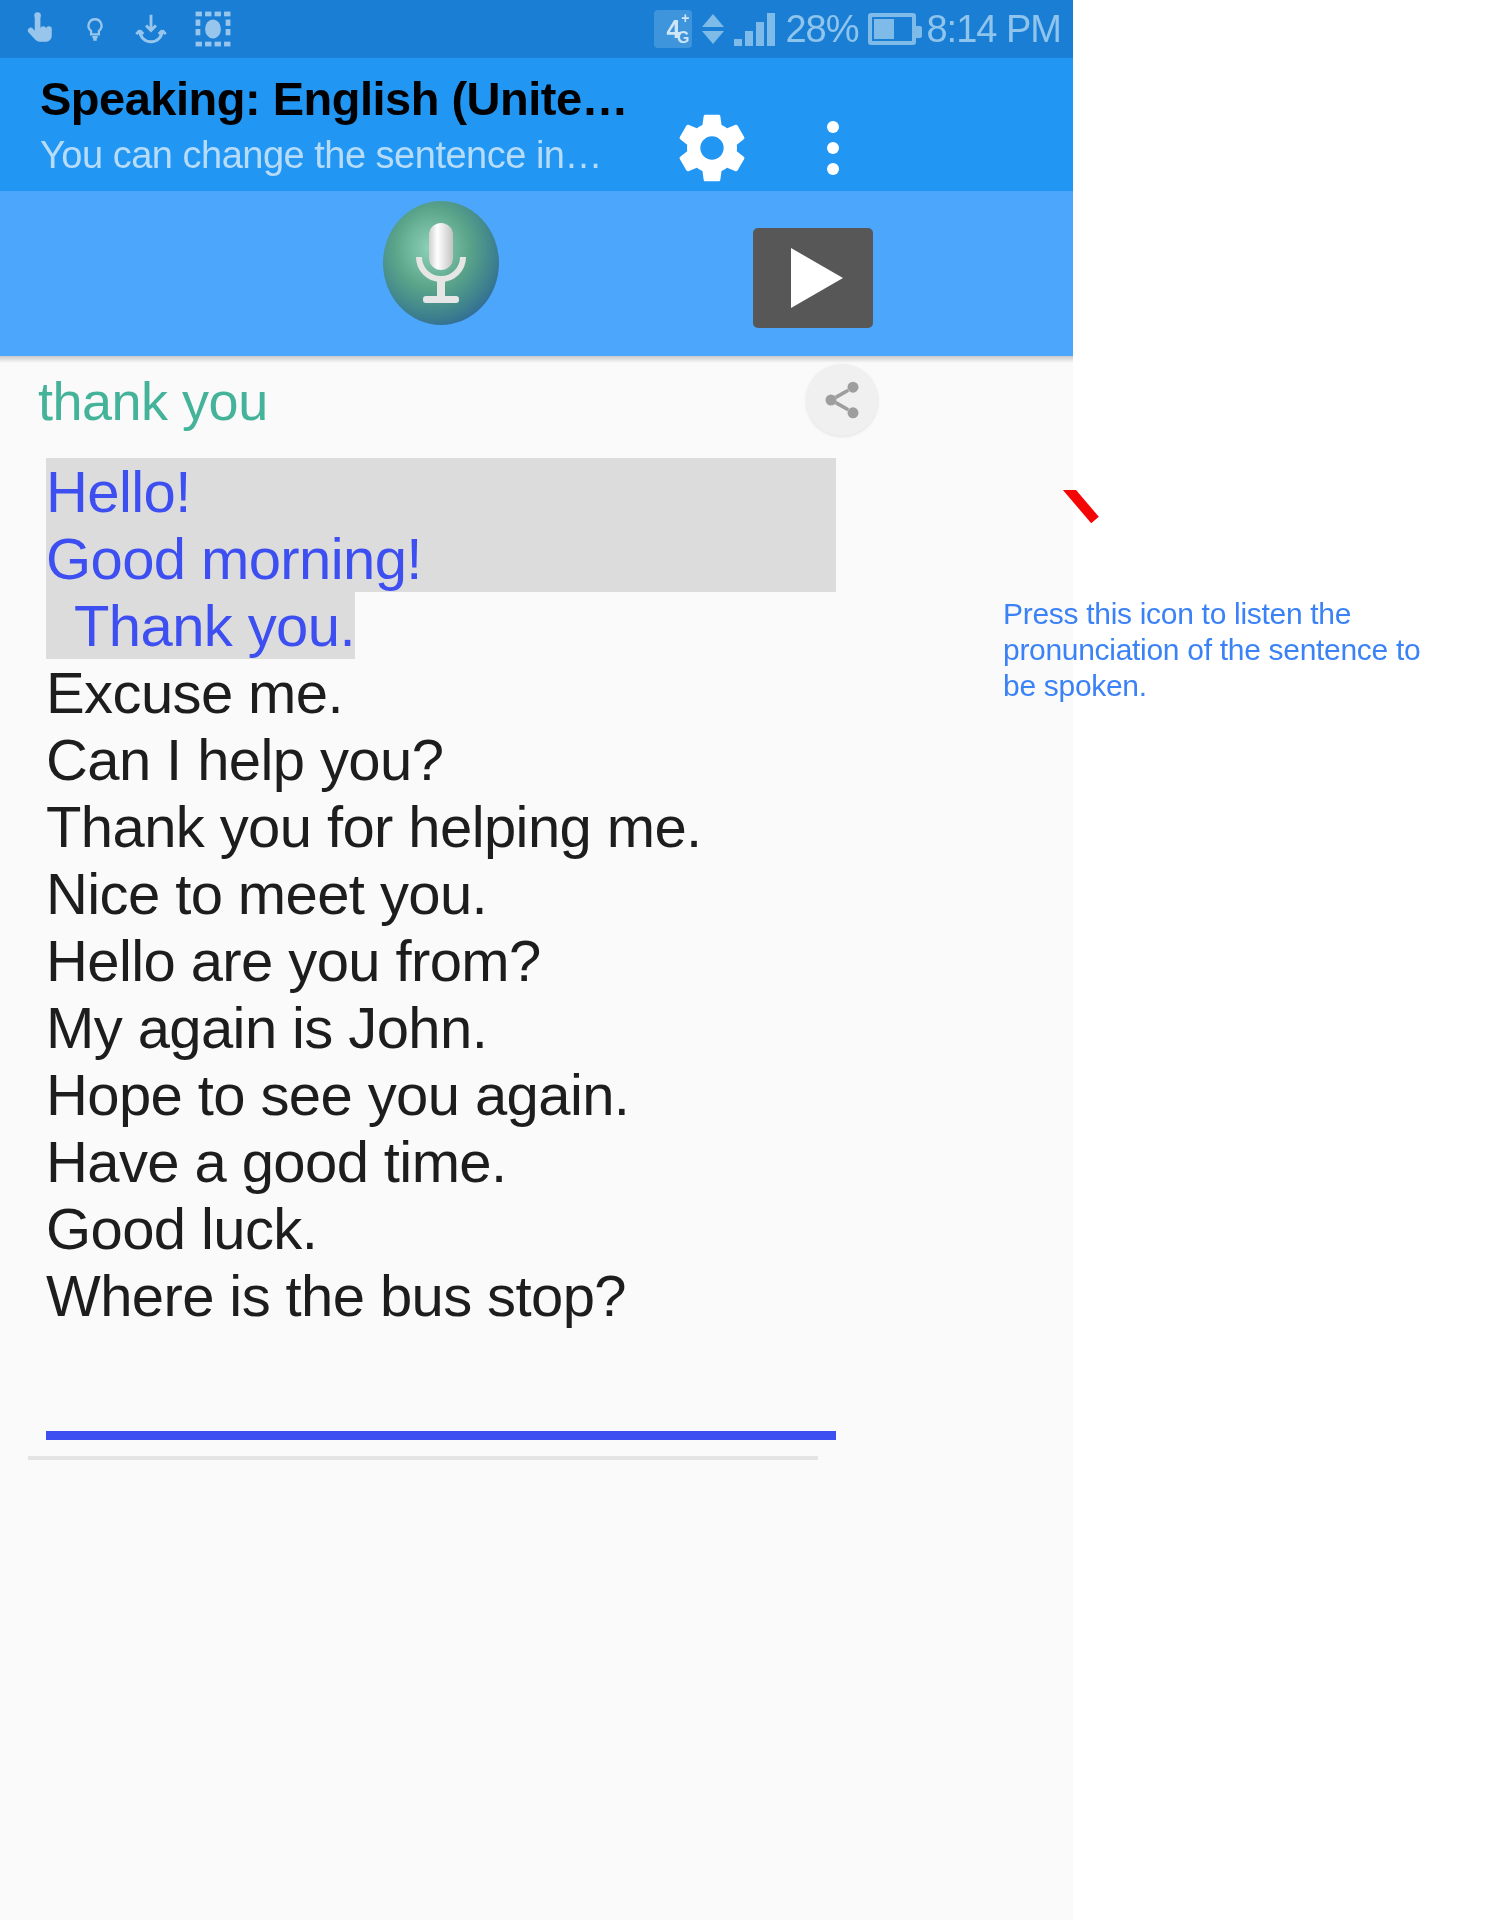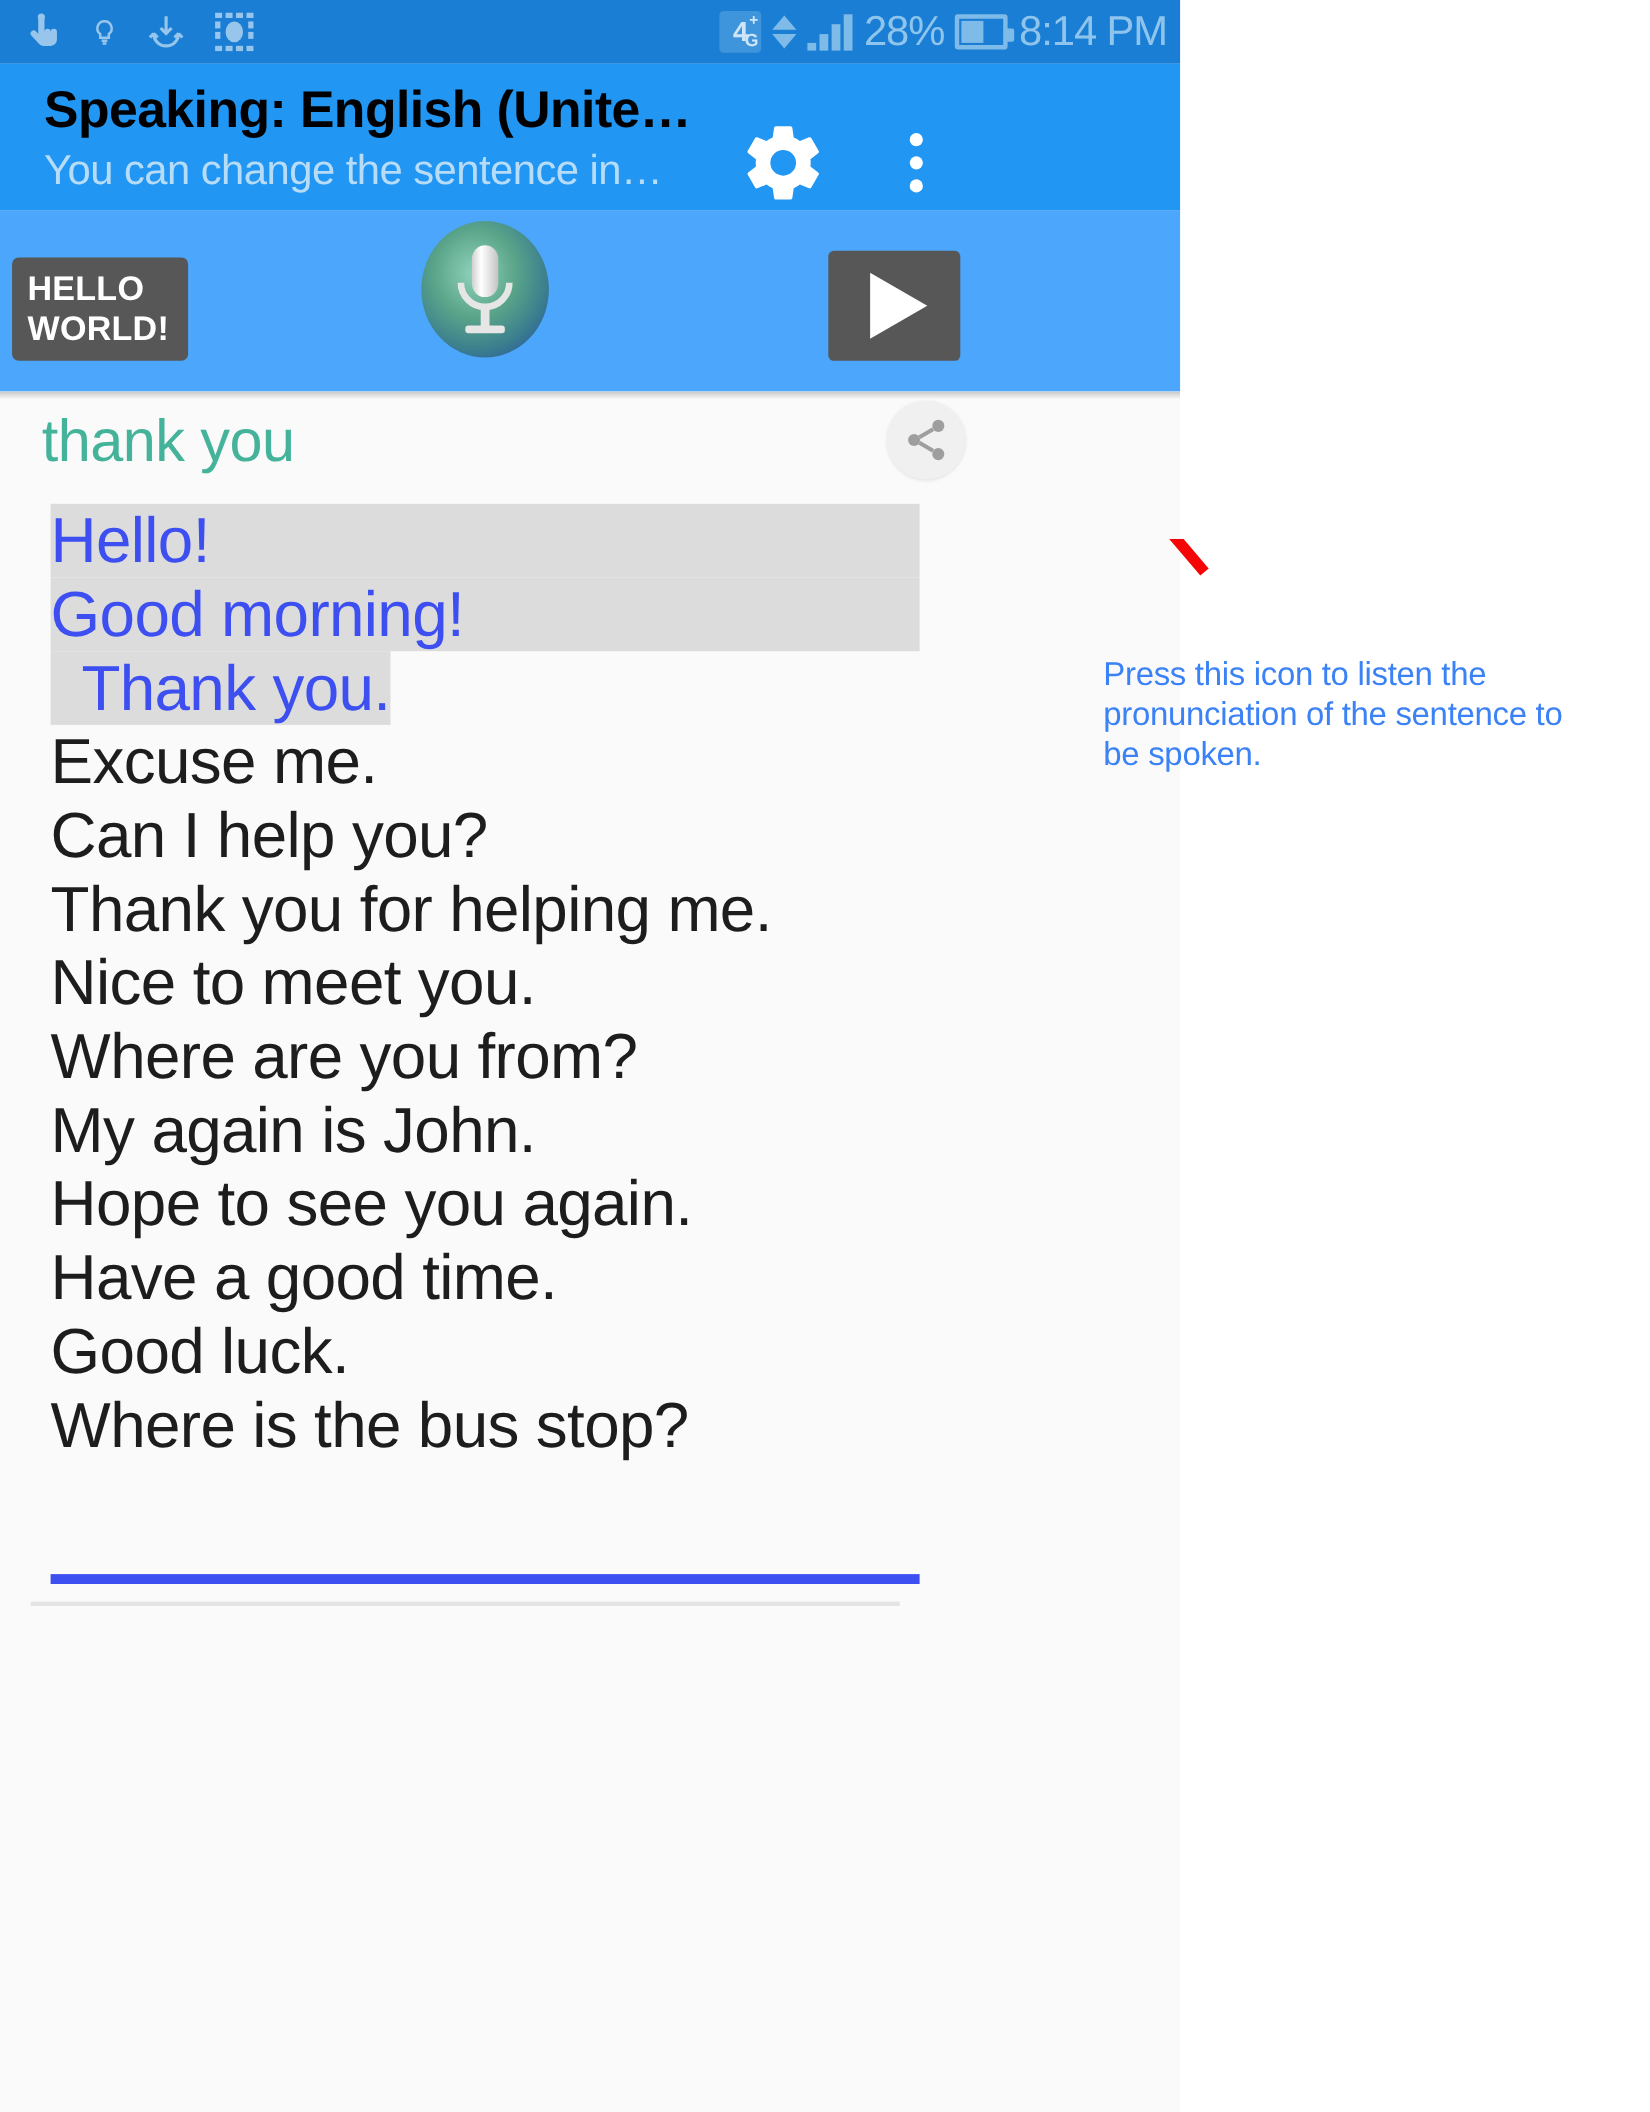--- a/index.html
+++ b/index.html
@@ -214,24 +214,20 @@
     </div>
 
     <div id="overflow-btn">
       <i></i>
       <i></i>
       <i></i>
     </div>
   </div>
 
   <div id="controls">
-    <div id="hello-world-btn">
-      <span>HELLO</span>
-      <span>WORLD!</span>
-    </div>
 
     <div id="mic-btn">
       <svg width="120" height="125" viewBox="0 0 120 125">
         <defs>
           <radialGradient id="micg" cx="42%" cy="38%" r="72%">
             <stop offset="0%" stop-color="#8fd3bb"></stop>
             <stop offset="45%" stop-color="#5aa489"></stop>
             <stop offset="78%" stop-color="#3c7f8e"></stop>
             <stop offset="100%" stop-color="#2b5f9c"></stop>
           </radialGradient>
@@ -271,21 +267,21 @@
     <div id="sentence-field">
       <div id="sel-wrap">
         <div class="sel-full" style="font-size:58px;line-height:67px;letter-spacing:-.6px;">Hello!</div>
         <div class="sel-full" style="font-size:58px;line-height:67px;letter-spacing:-.6px;">Good morning!</div>
         <div class="sel-fit" style="font-size:58px;line-height:67px;letter-spacing:-.6px;">Thank you.</div>
       </div>
       <div class="s-line">Excuse me.</div>
       <div class="s-line">Can I help you?</div>
       <div class="s-line">Thank you for helping me.</div>
       <div class="s-line">Nice to meet you.</div>
-      <div class="s-line">Where are you from?</div>
+      <div class="s-line">Hello are you from?</div>
       <div class="s-line">My again is John.</div>
       <div class="s-line">Hope to see you again.</div>
       <div class="s-line">Have a good time.</div>
       <div class="s-line">Good luck.</div>
       <div class="s-line">Where is the bus stop?</div>
     </div>
 
     <div id="field-underline"></div>
     <div id="list-divider"></div>
   </div>

